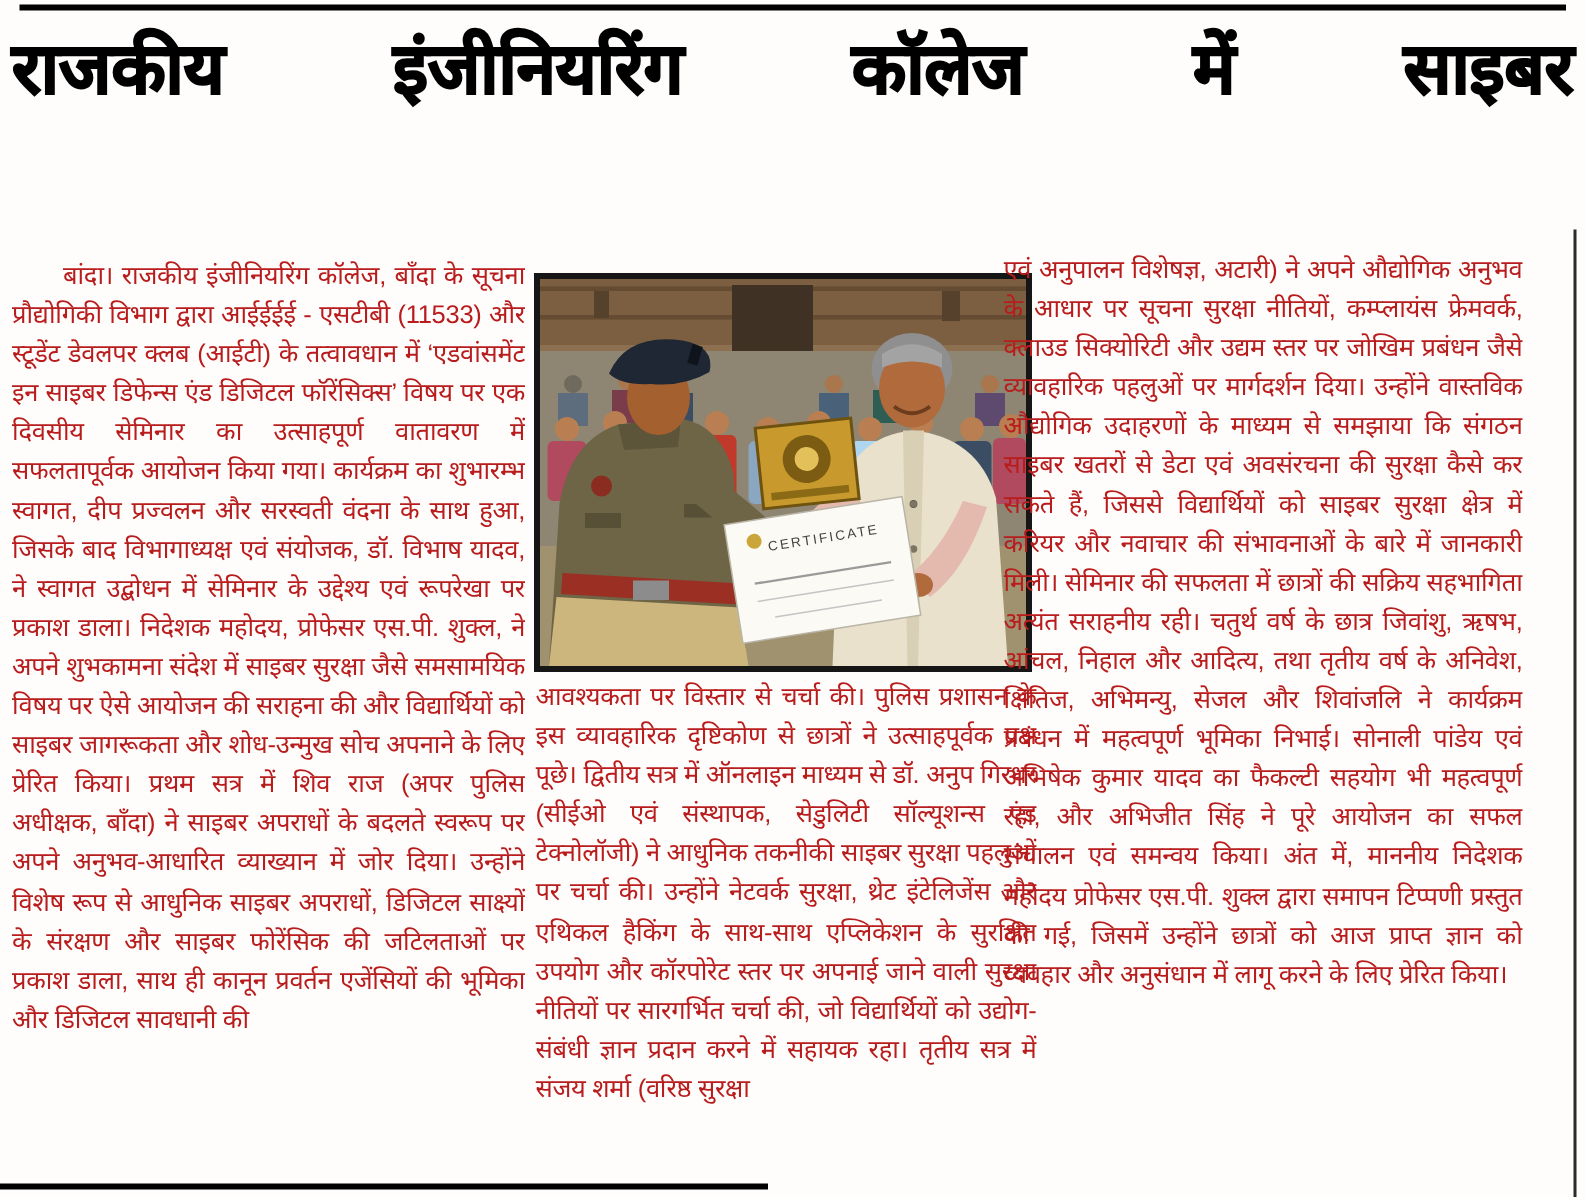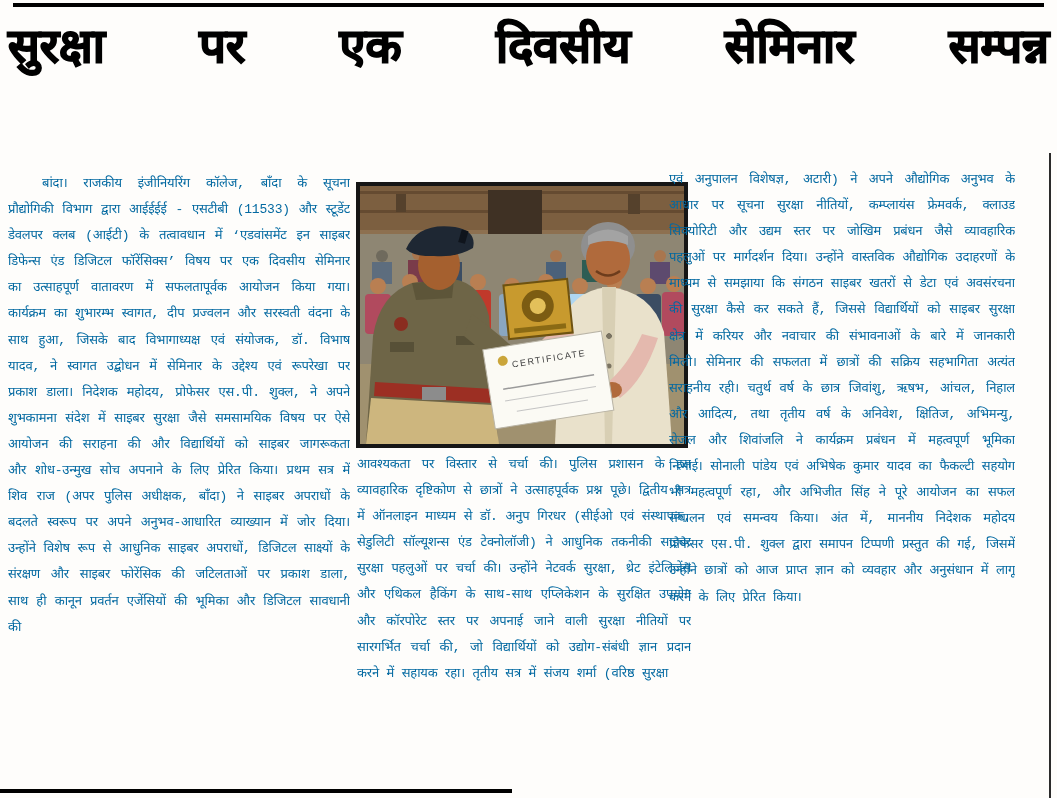--- a/index.html
+++ b/index.html
@@ -24,45 +24,44 @@
     text-align:justify; text-align-last:justify;
     -webkit-text-stroke:1.3px #000;
     letter-spacing:0;
     white-space:nowrap;
   }
   
   .hl-line { white-space:normal; }
 
   .col {
     position:absolute;
-    font-size:13px; line-height:26.1px;
+    font-size:17px; line-height:26.1px;
     text-align:justify; text-justify:inter-word;
-    color:#0369a1; letter-spacing:-0.2px;
+    color:#b91c1c; letter-spacing:-0.2px;
     overflow:hidden;
-    font-family:Liberation Mono, monospace;
   }
   .col-left   { left:8px;   top:171px; width:342px; height:620px; text-indent:34px; }
   .col-middle { left:357px; top:452px; width:334px; height:340px; }
   .col-right  { left:669px; top:167px; width:346px; height:626px; }
 
   .photo-frame {
     position:absolute; left:356px; top:182px; width:332px; height:266px;
     border:4px solid #161616; background:#8e8673;
   }
   .photo-frame svg { display:block; width:100%; height:100%; }
 </style>
 </head>
 <body>
 
 <div class="clip">
 
   <div class="rule-top"></div>
 
   <h1 class="headline">
-    <div class="hl-line">सुरक्षा पर एक दिवसीय सेमिनार सम्पन्न</div>
+    <div class="hl-line">राजकीय इंजीनियरिंग कॉलेज में साइबर</div>
   </h1>
 
   <div class="col col-left">बांदा। राजकीय इंजीनियरिंग कॉलेज, बाँदा के सूचना प्रौद्योगिकी विभाग द्वारा आईईईई - एसटीबी (11533) और स्टूडेंट डेवलपर क्लब (आईटी) के तत्वावधान में ‘एडवांसमेंट इन साइबर डिफेन्स एंड डिजिटल फॉरेंसिक्स’ विषय पर एक दिवसीय सेमिनार का उत्साहपूर्ण वातावरण में सफलतापूर्वक आयोजन किया गया। कार्यक्रम का शुभारम्भ स्वागत, दीप प्रज्वलन और सरस्वती वंदना के साथ हुआ, जिसके बाद विभागाध्यक्ष एवं संयोजक, डॉ. विभाष यादव, ने स्वागत उद्बोधन में सेमिनार के उद्देश्य एवं रूपरेखा पर प्रकाश डाला। निदेशक महोदय, प्रोफेसर एस.पी. शुक्ल, ने अपने शुभकामना संदेश में साइबर सुरक्षा जैसे समसामयिक विषय पर ऐसे आयोजन की सराहना की और विद्यार्थियों को साइबर जागरूकता और शोध-उन्मुख सोच अपनाने के लिए प्रेरित किया। प्रथम सत्र में शिव राज (अपर पुलिस अधीक्षक, बाँदा) ने साइबर अपराधों के बदलते स्वरूप पर अपने अनुभव-आधारित व्याख्यान में जोर दिया। उन्होंने विशेष रूप से आधुनिक साइबर अपराधों, डिजिटल साक्ष्यों के संरक्षण और साइबर फोरेंसिक की जटिलताओं पर प्रकाश डाला, साथ ही कानून प्रवर्तन एजेंसियों की भूमिका और डिजिटल सावधानी की</div>
 
   <figure class="photo-frame">
     <svg viewBox="0 0 324 258" preserveAspectRatio="none">
 
       <rect x="0" y="0" width="324" height="258" fill="#a0916f"></rect>
 
       <g>

